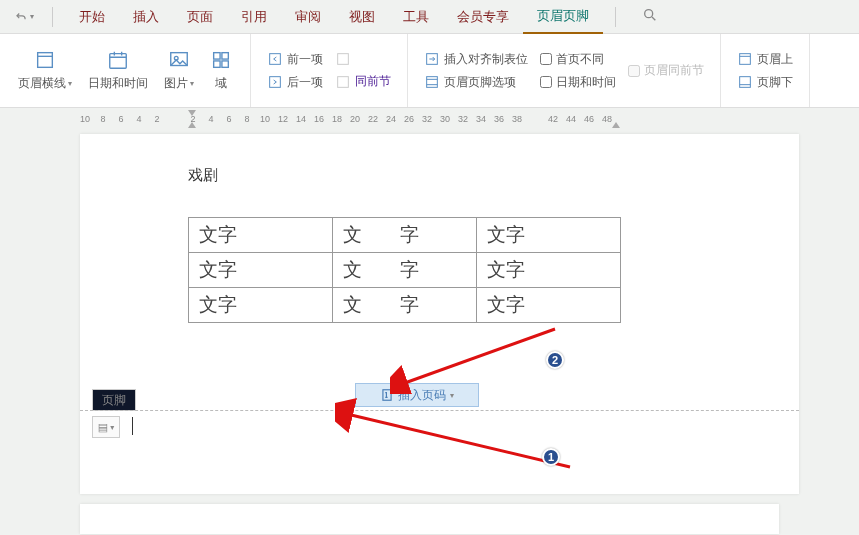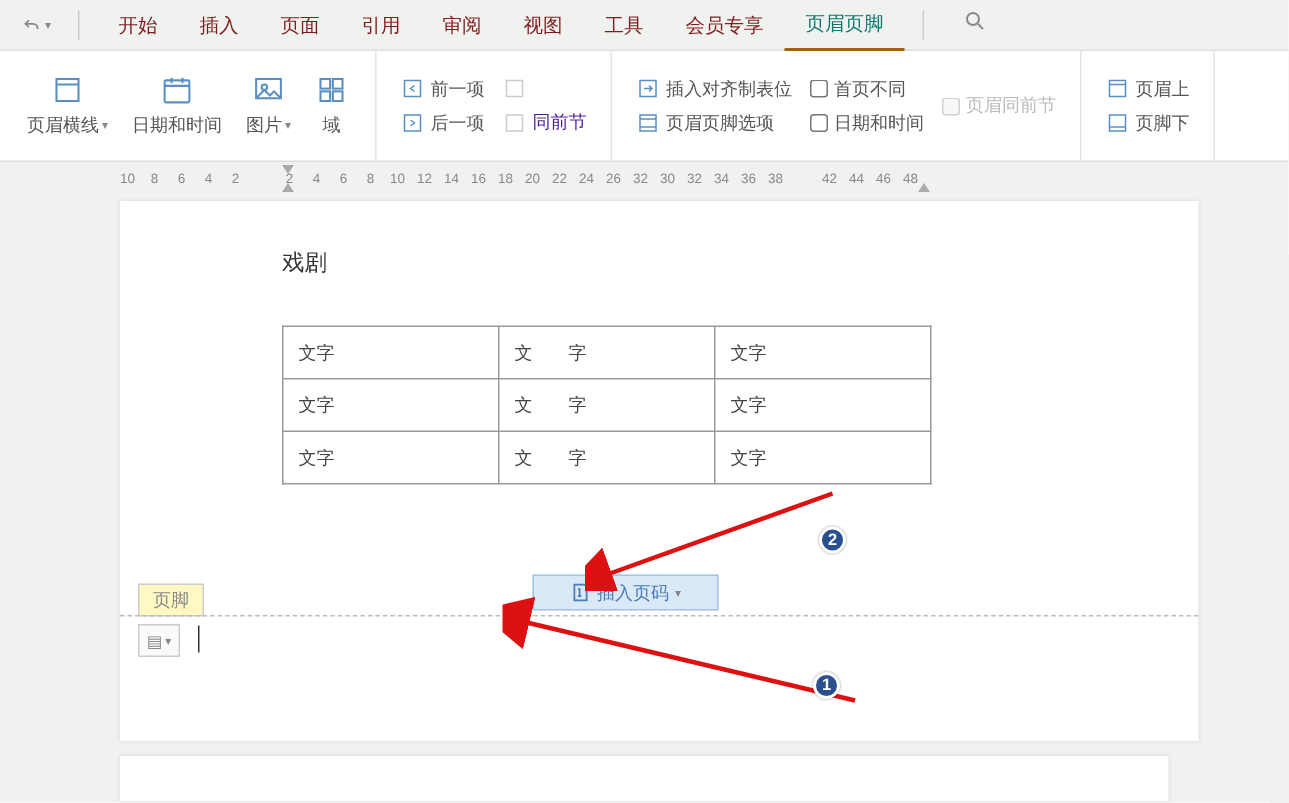--- a/index.html
+++ b/index.html
@@ -27,22 +27,22 @@
 .col{display:flex;flex-direction:column;gap:2px;justify-content:center}
 .ruler{height:22px;display:flex;align-items:center;padding-left:80px;font-size:9px;color:#888;gap:8px;position:relative}
 .ruler span{width:10px;text-align:center}
 .ruler .mark{position:absolute;width:0;height:0;border-left:4px solid transparent;border-right:4px solid transparent}
 .ruler .mark.dn{border-top:6px solid #aaa;top:2px}
 .ruler .mark.up{border-bottom:6px solid #aaa;bottom:2px}
 .page{background:#fff;margin:4px 60px 0 80px;height:360px;position:relative;box-shadow:0 0 3px rgba(0,0,0,0.1)}
 .page2{background:#fff;margin:10px 80px 0 80px;height:30px;box-shadow:0 0 3px rgba(0,0,0,0.1)}
 .title{position:absolute;left:108px;top:32px;font-size:15px;color:#333}
 .tbl{position:absolute;left:108px;top:83px;border-collapse:collapse}
-.tbl td{border:1px solid #999;width:144px;height:35px;padding:0 10px;font-size:12px;color:#444;vertical-align:middle}
-.footer-label{position:absolute;left:12px;top:255px;width:44px;height:22px;border:1px solid #ccc;display:flex;align-items:center;justify-content:center;font-size:12px;color:#888;background:#fef9c3}
+.tbl td{border:1px solid #999;width:144px;height:35px;padding:0 10px;font-size:19px;color:#444;vertical-align:middle}
+.footer-label{position:absolute;left:12px;top:255px;width:44px;height:22px;border:1px solid #ccc;display:flex;align-items:center;justify-content:center;font-size:12px;color:#888;background:#0f172a}
 .insert-pg{position:absolute;left:275px;top:249px;height:24px;border:1px solid #a3c4e6;background:#d9e9f7;display:flex;align-items:center;padding:0 24px;font-size:12px;color:#4a7db5;gap:4px;cursor:pointer}
 .insert-pg .ic{width:14px;height:14px}
 .divider{position:absolute;left:0;right:0;top:276px;border-top:1px dashed #bbb}
 .ft-ctrl{position:absolute;left:12px;top:282px;width:28px;height:22px;border:1px solid #ccc;display:flex;align-items:center;justify-content:center;font-size:11px;color:#888;background:#fafafa;gap:2px}
 .cursor{position:absolute;left:52px;top:283px;width:1px;height:18px;background:#333}
 .arrow{position:absolute;pointer-events:none}
 .circ{position:absolute;width:18px;height:18px;border-radius:50%;background:#2a4f8f;border:2px solid #fff;display:flex;align-items:center;justify-content:center;color:#fff;font-size:11px;font-weight:bold;box-shadow:0 0 2px rgba(0,0,0,0.4)}
 </style>
 </head>
 <body>

